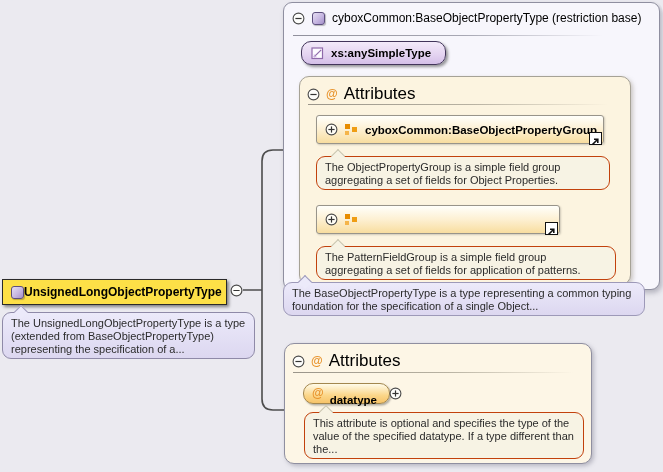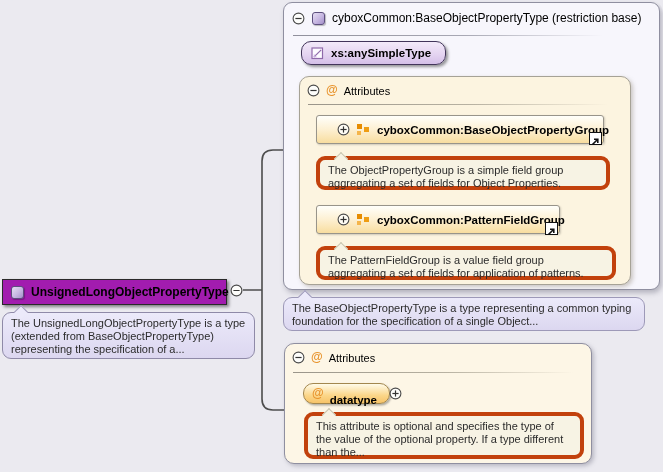--- a/index.html
+++ b/index.html
@@ -51,27 +51,27 @@
   }
   .badge-label { font-size:11.5px; font-weight:600; color:#000; white-space:nowrap; }
 
   
   .creambox {
     position:absolute;
     background:#fcf4e0; border:1px solid #a6a296; border-radius:10px;
     box-shadow:2px 2px 4px rgba(120,110,90,.35);
   }
   .cream-header { position:absolute; left:7px; top:7px; display:flex; align-items:center; gap:6px; }
-  .attr-label { font-size:11px; color:#000; }
+  .attr-label { font-size:17px; color:#000; }
   .at-icon { font-size:12px; font-weight:700; color:#e8952f; line-height:13px; }
 
   
   .grouprow {
     position:absolute; height:29px;
-    display:flex; align-items:center; gap:7px; padding:0 20px;
+    display:flex; align-items:center; gap:7px; padding:0 8px;
     background:linear-gradient(180deg,#fffffb 0%,#fdf0d2 50%,#f8dd9f 100%);
     border:1px solid #98948a; border-radius:3px;
     box-shadow:1px 1px 2px rgba(0,0,0,.18);
   }
   .grouprow-label { font-size:11.5px; font-weight:600; color:#000; white-space:nowrap; }
   .group-icon { position:relative; width:13px; height:13px; flex:0 0 13px; }
   .group-icon i { position:absolute; display:block; }
   .group-icon .sq1 { left:0; top:1px; width:5px; height:5px; background:#e78c00; }
   .group-icon .sq2 { left:0; top:8px; width:4px; height:4px; background:#f5b54a; }
   .group-icon .sq3 { left:7px; top:4px; width:5px; height:5px; background:#ef9d13; }
@@ -79,39 +79,39 @@
     position:absolute; right:1px; top:16px; width:13px; height:13px;
     background:#fff; border:1px solid #111;
   }
 
   
   .tip {
     position:absolute; padding:4px 8px;
     font-size:11px; line-height:13px; color:#2b2b2b;
     border-radius:9px;
   }
-  .tip-cream { background:#f7f3e4; border:4px solid #c2410c; }
+  .tip-cream { background:#f7f3e4; border:1px solid #c2410c; }
   .tip-purple {
     background:linear-gradient(180deg,#eceafa 0%,#dcd7f0 100%);
     border:1px solid #9d99b8;
   }
   .notch {
     position:absolute; width:10px; height:10px; top:-6px; left:16px;
     transform:rotate(45deg);
     background:inherit; border-left:1px solid; border-top:1px solid;
     border-color:inherit;
   }
   .tip-cream .notch { background:#f7f3e4; border-color:#c9c4ae; }
   .tip-purple .notch { background:#eceafa; border-color:#9d99b8; }
 
   
   .mainbox {
     left:2px; top:279px; width:225px; height:23px;
-    background:#a21caf; border:1px solid #2a2a2a;
-    display:flex; align-items:center; gap:7px; padding:12px 8px;
+    background:#fde047; border:1px solid #2a2a2a;
+    display:flex; align-items:center; gap:0; padding:12px 8px;
     box-shadow:2px 2px 3px rgba(0,0,0,.45);
   }
   .mainbox-title { font-size:12px; font-weight:700; color:#000; white-space:nowrap; }
 
   
   .pill {
     position:absolute; height:21px;
     display:flex; align-items:center; gap:6px; padding:0 12px 0 8px;
     background:linear-gradient(180deg,#fffbe9 0%,#fbd689 60%,#f7c469 100%);
     border:1px solid #a3874e; border-radius:10px;
@@ -186,35 +186,34 @@
         <svg class="toggle" viewBox="0 0 13 13">
           <circle cx="6.5" cy="6.5" r="5.4" fill="#fffdf6" stroke="#4a4a4a" stroke-width="1.1"></circle>
           <line x1="3.4" y1="6.5" x2="9.6" y2="6.5" stroke="#333" stroke-width="1.2"></line>
           <line x1="6.5" y1="3.4" x2="6.5" y2="9.6" stroke="#333" stroke-width="1.2"></line>
         </svg>
         <span class="group-icon">
           <i class="sq1"></i>
             <i class="sq2"></i>
             <i class="sq3"></i>
         </span>
-        <span class="grouprow-label">cyboxCommon:PatternFieldGroup</span>
         <span class="link-arrow">
           <svg width="11" height="11" viewBox="0 0 11 11">
             <path d="M2.5 8.5 L7.5 3.5 M4 3.2 H7.8 V7" fill="none" stroke="#111" stroke-width="1.6"></path>
           </svg>
         </span>
       </div>
       <div class="tip tip-cream" style="left:16px; top:169px; width:300px; height:34px;">
         <span class="notch"></span>
-        <span>The PatternFieldGroup is a value field group aggregating a set of fields for application of patterns.</span>
-      </div>
-    </div>
-  </div>
-
-  <div class="tip tip-purple abs" style="left:283px; top:297px; width:362px; height:34px;">
+        <span>The PatternFieldGroup is a simple field group aggregating a set of fields for application of patterns.</span>
+      </div>
+    </div>
+  </div>
+
+  <div class="tip tip-purple abs" style="left:283px; top:282px; width:362px; height:34px;">
     <span class="notch"></span>
     <span>The BaseObjectPropertyType is a type representing a common typing foundation for the specification of a single Object...</span>
   </div>
 
   <div class="creambox" style="left:284px; top:343px; width:308px; height:121px; background:#fdf6e6; border-color:#8f8fa0; box-shadow:2px 2px 4px rgba(90,90,110,.35);">
     <div class="cream-header">
       <svg class="toggle" viewBox="0 0 13 13">
         <circle cx="6.5" cy="6.5" r="5.4" fill="#fdfdfb" stroke="#4a4a4a" stroke-width="1.1"></circle>
         <line x1="3.4" y1="6.5" x2="9.6" y2="6.5" stroke="#333" stroke-width="1.2"></line>
       </svg>
@@ -228,21 +227,21 @@
       <span class="pill-label">datatype</span>
     </div>
     <svg class="toggle" viewBox="0 0 13 13" style="position:absolute; left:104px; top:43px;">
       <circle cx="6.5" cy="6.5" r="5.4" fill="#fdfdfb" stroke="#4a4a4a" stroke-width="1.1"></circle>
       <line x1="3.4" y1="6.5" x2="9.6" y2="6.5" stroke="#333" stroke-width="1.2"></line>
       <line x1="6.5" y1="3.4" x2="6.5" y2="9.6" stroke="#333" stroke-width="1.2"></line>
     </svg>
 
     <div class="tip tip-cream" style="left:19px; top:68px; width:280px; height:47px;">
       <span class="notch"></span>
-      <span>This attribute is optional and specifies the type of the value of the optional property. If a type different than the...</span>
+      <span>This attribute is optional and specifies the type of the value of the specified datatype. If a type different than the...</span>
     </div>
   </div>
 
   <div class="abs mainbox">
     <span class="complex-icon"></span>
     <span class="mainbox-title">UnsignedLongObjectPropertyType</span>
   </div>
   <svg class="toggle abs" viewBox="0 0 13 13" style="left:230px; top:284px;">
     <circle cx="6.5" cy="6.5" r="5.4" fill="#fdfdfb" stroke="#4a4a4a" stroke-width="1.2"></circle>
     <line x1="3.4" y1="6.5" x2="9.6" y2="6.5" stroke="#333" stroke-width="1.2"></line>

